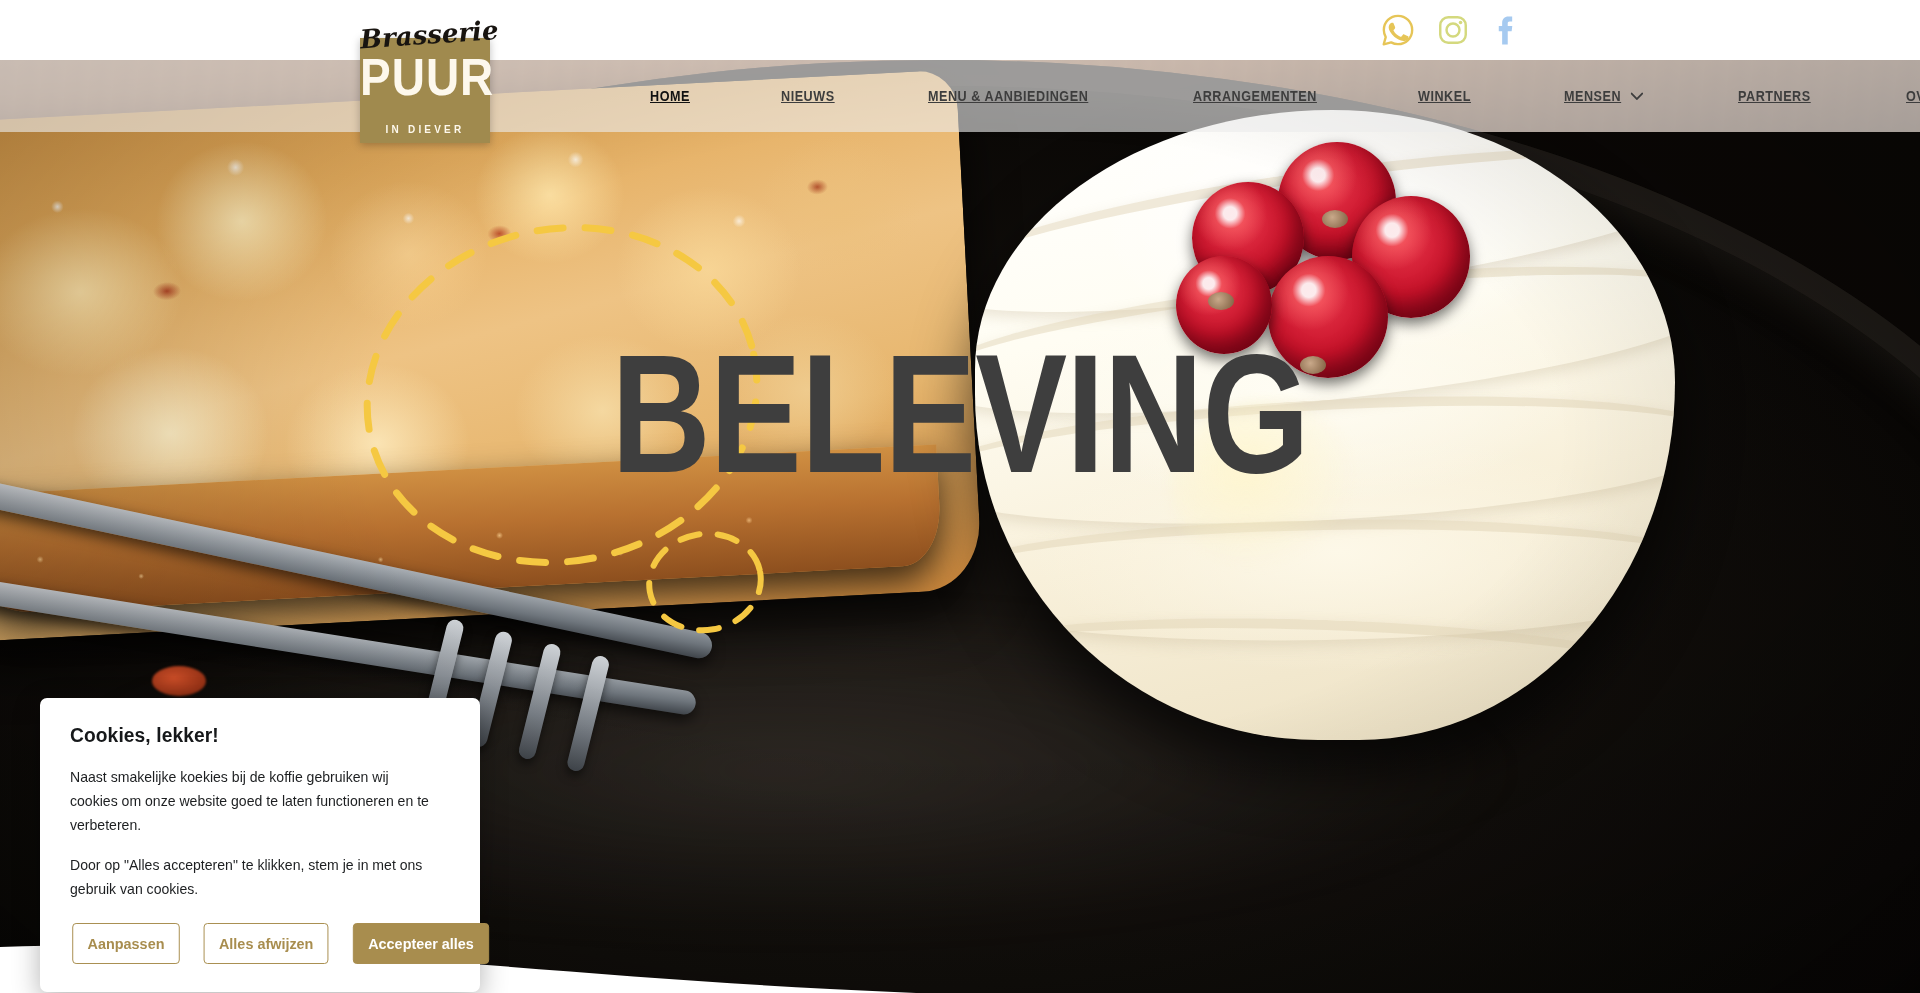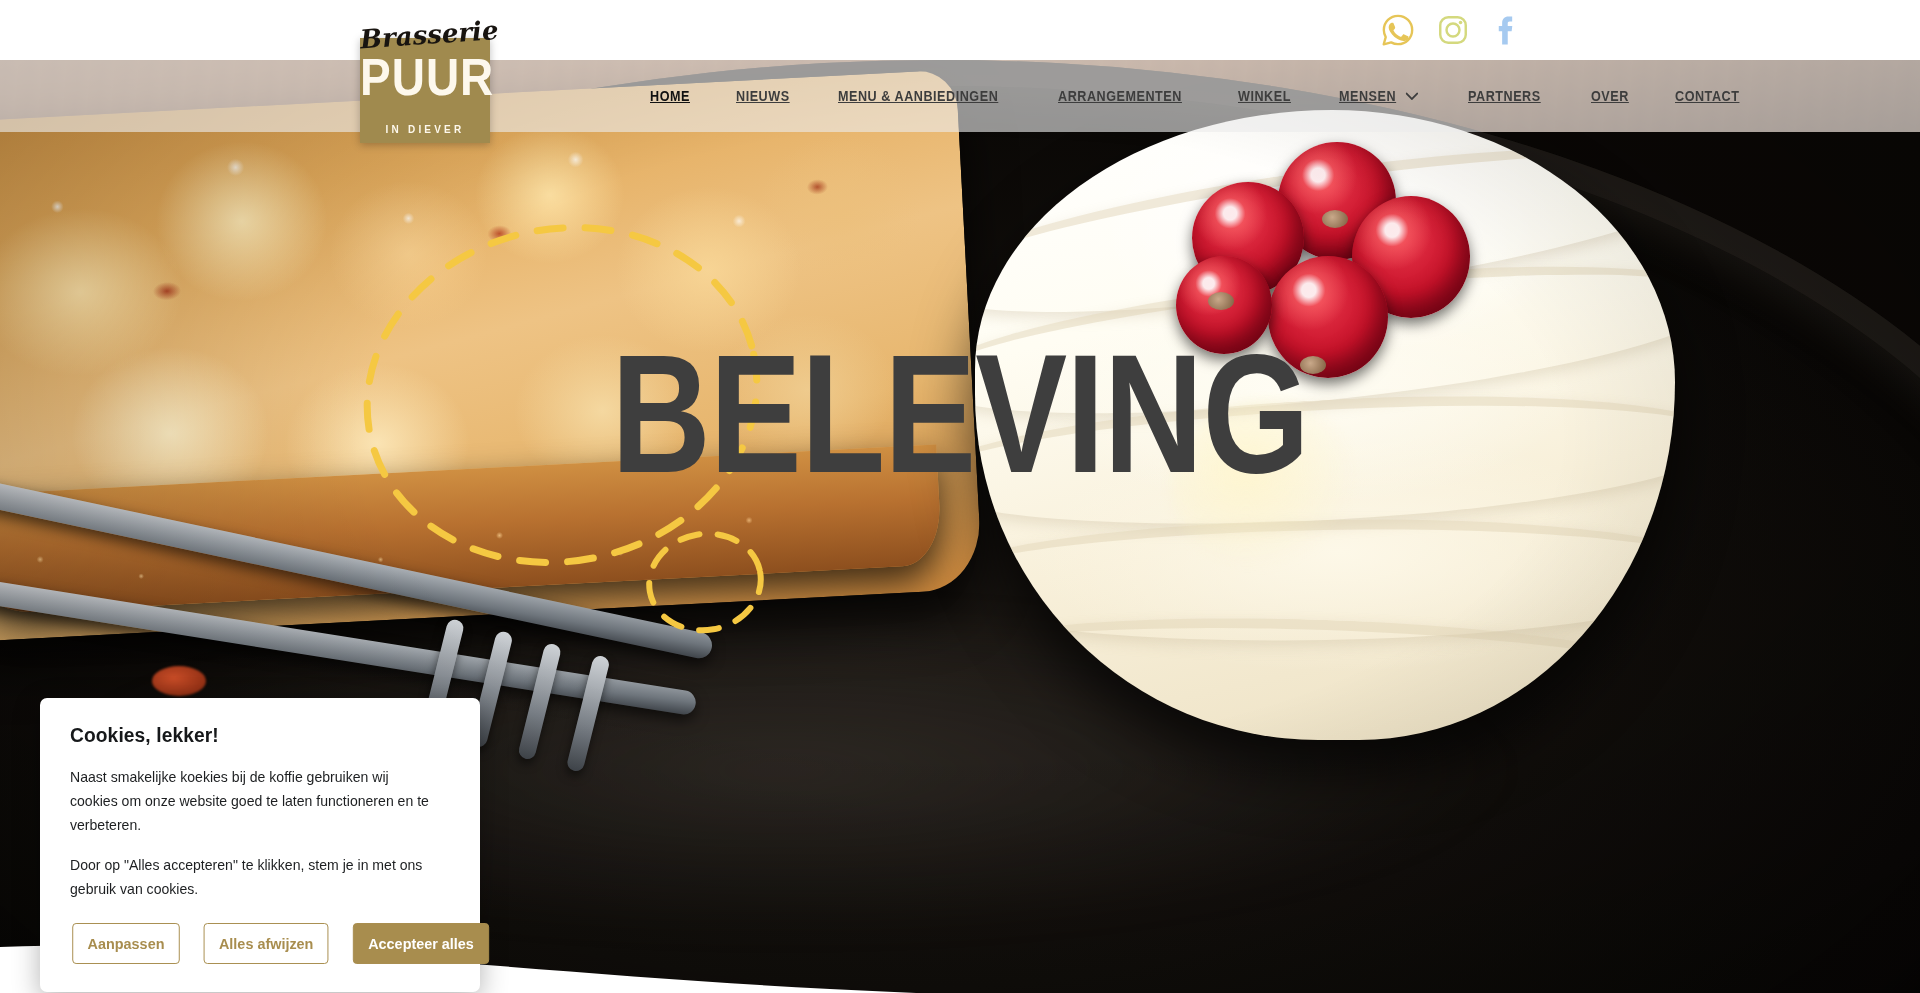--- a/index.html
+++ b/index.html
@@ -213,20 +213,21 @@
   
   #navband {
     position:absolute; left:0; top:60px; width:100%; height:72px;
     background:rgba(236,236,236,.62);
     z-index:25;
   }
   #navlist {
     position:absolute; left:0; top:60px; width:100%; height:72px;
     display:flex; z-index:28;
     padding-left:650px;
+    gap:45px;
   }
   .navitem {
     color:#3d3d3d; font-size:14px; font-weight:700; letter-spacing:.6px;
     text-transform:uppercase; white-space:nowrap; margin-right:42px;
     font-family:"Liberation Sans", sans-serif;
     transform:scaleX(.9); transform-origin:left center;
     display:flex; align-items:center; gap:10px; cursor:pointer;
   }
   .navitem.active { color:#111; }
   .chev { display:inline-block; }

